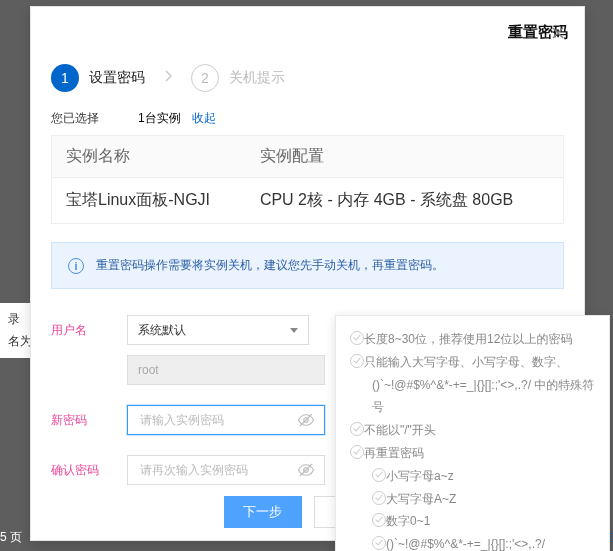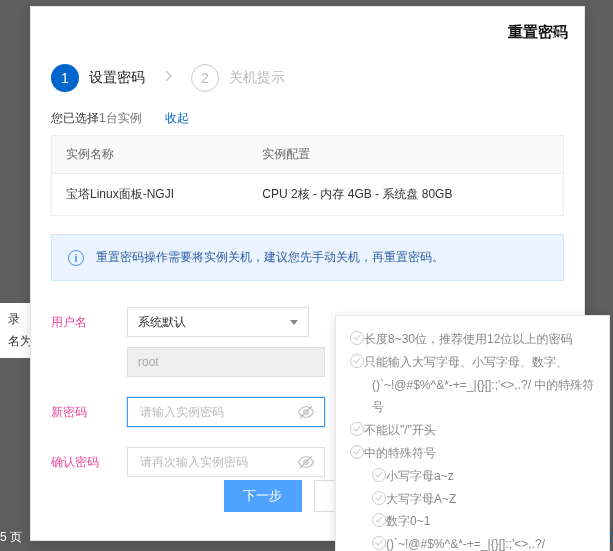--- a/index.html
+++ b/index.html
@@ -35,23 +35,23 @@
   .step{display:flex;align-items:center;gap:10px;}
   .step-num{width:28px;height:28px;border-radius:50%;display:flex;align-items:center;justify-content:center;font-size:14px;font-weight:500;}
   .step.active .step-num{background:var(--blue);color:#fff;}
   .step.inactive .step-num{border:1.5px solid #ccc;color:#bbb;background:#fff;}
   .step-label{font-size:14px;}
   .step.active .step-label{color:#222;font-weight:500;}
   .step.inactive .step-label{color:#bbb;}
   .step-sep svg{stroke:#ccc;stroke-width:1.5;}
   .body{padding:0 20px;}
   .sel-line{font-size:12px;color:#333;margin-bottom:8px;}
-  .sel-line .count{color:#737373;}
-  .link{color:var(--blue);cursor:pointer;margin-left:20px;}
-  table.inst{width:100%;border-collapse:collapse;border:1px solid var(--border-light);font-size:12px;}
+  .sel-line .count{color:#000000;margin-left:39px;}
+  .link{color:var(--blue);cursor:pointer;margin-left:8px;}
+  table.inst{width:100%;border-collapse:collapse;border:1px solid var(--border-light);font-size:16px;}
   table.inst th{background:#fafafa;text-align:left;font-weight:normal;color:#666;padding:10px 14px;border-bottom:1px solid var(--border-light);}
   table.inst td{padding:12px 14px;color:#333;}
   .alert{margin-top:18px;background:var(--info-bg);border:1px solid #cfe3fb;padding:14px 16px;display:flex;align-items:center;gap:12px;font-size:12px;color:#2d5fa5;}
   .alert .info-ico{width:16px;height:16px;border:1.5px solid #4a90e2;border-radius:50%;display:flex;align-items:center;justify-content:center;color:#4a90e2;font-size:11px;font-weight:bold;flex-shrink:0;}
   .form{margin-top:26px;}
   .frow{display:flex;align-items:center;margin-bottom:20px;}
   .flabel{width:76px;font-size:12px;color:#ec4899;flex-shrink:0;}
   .fcontrol{position:relative;}
   .select{width:182px;height:30px;border:1px solid var(--border);display:flex;align-items:center;justify-content:space-between;padding:0 10px;font-size:12px;color:#333;cursor:pointer;background:#fff;}
   .select .caret{border-top:5px solid #888;border-left:4px solid transparent;border-right:4px solid transparent;width:0;height:0;}
@@ -64,21 +64,21 @@
   .eye-ico svg{stroke:#bbb;fill:none;stroke-width:1.5;}
   .tooltip{
     position:absolute;left:335px;top:315px;width:275px;background:#fff;
     border:1px solid #e8e8e8;box-shadow:0 2px 10px rgba(0,0,0,.12);
     padding:12px 14px;font-size:12px;color:#888;line-height:1.9;
   }
   .rule{display:flex;align-items:flex-start;}
   .rule.sub{padding-left:22px;}
   .chk{width:14px;height:14px;border:1.5px solid var(--check-gray);border-radius:50%;flex-shrink:0;position:relative;margin-top:3px;}
   .chk::after{content:"";position:absolute;left:3.5px;top:1px;width:3px;height:6px;border-right:1.5px solid var(--check-gray);border-bottom:1.5px solid var(--check-gray);transform:rotate(40deg);}
-  .footer{position:absolute;bottom:28px;left:0;right:0;display:flex;justify-content:center;gap:12px;}
+  .footer{position:absolute;bottom:12px;left:0;right:0;display:flex;justify-content:center;gap:12px;}
   .btn{min-width:78px;height:32px;font-size:13px;display:flex;align-items:center;justify-content:center;cursor:pointer;}
   .btn-primary{background:#4da3ff;color:#fff;border:none;}
   .btn-default{background:#fff;border:1px solid var(--border);color:#555;}
 </style>
 </head>
 <body>
 
 <div class="backdrop"></div>
 
 <div class="bg-frag1">
@@ -208,21 +208,21 @@
     </div>
   <div class="rule" style="padding-left:22px;">
       <span>()`~!@#$%^&amp;*-+=_|{}[]:;'&lt;&gt;,.?/ 中的特殊符号</span>
     </div>
   <div class="rule">
       <span class="chk"></span>
       <span>不能以"/"开头</span>
     </div>
   <div class="rule">
       <span class="chk"></span>
-      <span>中的特殊符号</span>
+      <span>再重置密码</span>
     </div>
   <div class="rule sub">
       <span class="chk"></span>
       <span>小写字母a~z</span>
     </div>
   <div class="rule sub">
       <span class="chk"></span>
       <span>大写字母A~Z</span>
     </div>
   <div class="rule sub">

